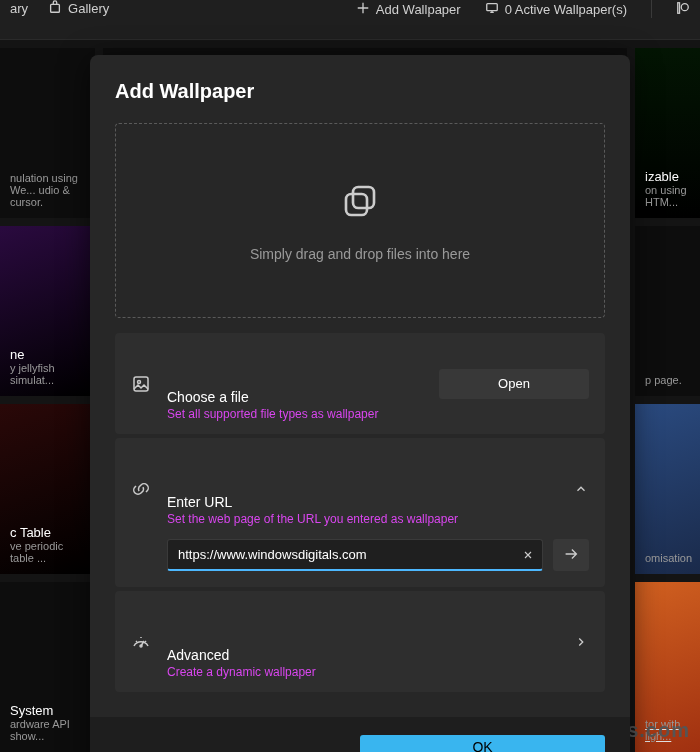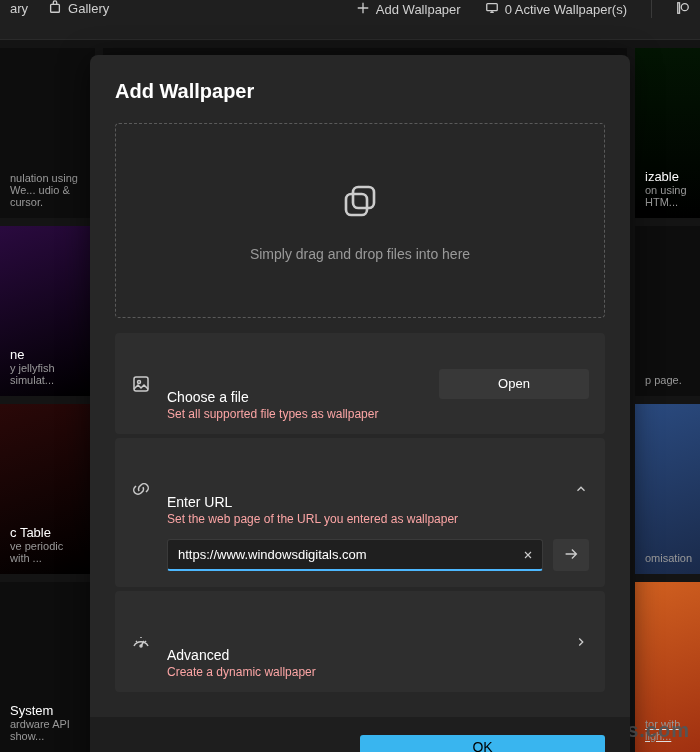--- a/index.html
+++ b/index.html
@@ -76,21 +76,21 @@
   margin-bottom: 4px;
 }
 .section-head {
   display: flex; align-items: center;
   padding: 13px 16px;
   gap: 16px;
 }
 .section-icon { width: 20px; height: 20px; display: flex; align-items: center; justify-content: center; flex-shrink: 0; }
 .section-text { flex: 1; margin-top: 43px; }
 .section-text .s-title { font-size: 14px; color: #fff; }
-.section-text .s-sub { font-size: 12px; color: #fca5a5; margin-top: 2px; }
+.section-text .s-sub { font-size: 12px; color: #d946ef; margin-top: 2px; }
 .open-btn {
   background: #383838;
   border: none; color: #fff;
   width: 150px; height: 30px;
   border-radius: 3px;
   font-size: 13px;
   cursor: pointer;
 }
 .chevron { width: 16px; height: 16px; display: flex; align-items: center; justify-content: center; }
 .url-row {
@@ -209,21 +209,21 @@
   <div class="tile purple">
       <div class="t-title">ne</div>
       <div class="t-sub">y jellyfish simulat...</div>
     </div>
   <div class="tile dark"></div>
   <div class="tile dark">
       <div class="t-sub">p page.</div>
     </div>
   <div class="tile red">
       <div class="t-title">c Table</div>
-      <div class="t-sub">ve periodic with ...</div>
+      <div class="t-sub">ve periodic table ...</div>
     </div>
   <div class="tile dark"></div>
   <div class="tile blue">
       <div class="t-sub">omisation</div>
     </div>
   <div class="tile dark">
       <div class="t-title">System</div>
       <div class="t-sub">ardware API show...</div>
     </div>
   <div class="tile dark"></div>

